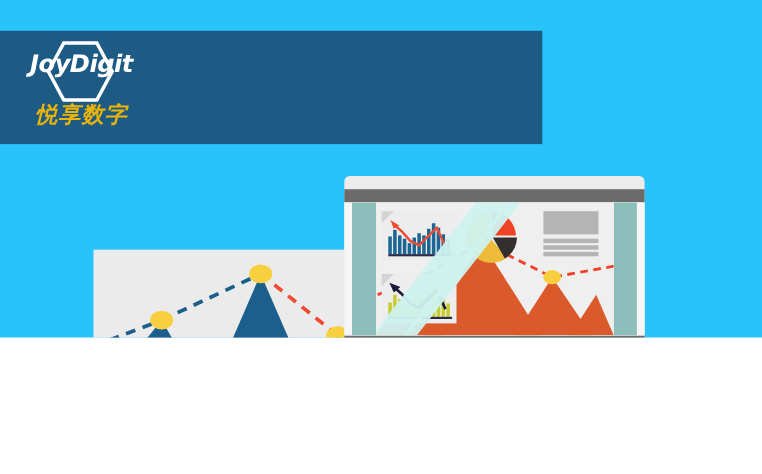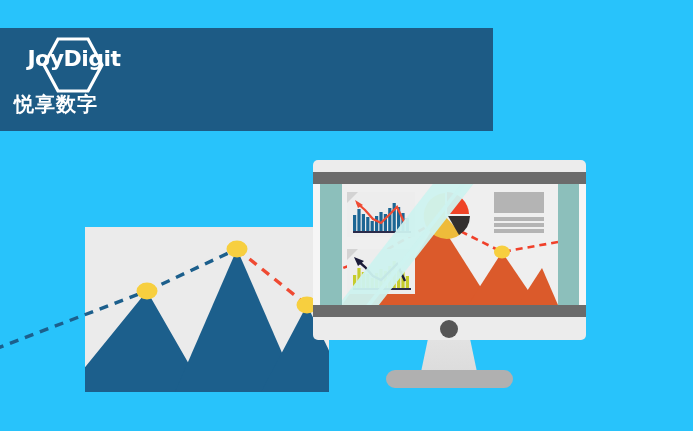--- a/index.html
+++ b/index.html
@@ -3,24 +3,25 @@
 <meta charset="utf-8">
 <style>
   html, body {
     margin: 0;
     padding: 0;
     background: #ffffff;
   }
   #stage {
     position: relative;
     width: 693px;
-    height: 431px;
+    height: 307px;
     overflow: hidden;
     background: #28c3fb;
     font-family: "Liberation Sans", "DejaVu Sans", sans-serif;
+    font-style: italic;
   }
 
   
   .banner {
     position: absolute;
     left: 0;
     top: 28px;
     width: 493px;
     height: 103px;
     background: #1d5b85;
@@ -52,21 +53,22 @@
     font-weight: bold;
     letter-spacing: -0.5px;
     line-height: 1;
     font-family: "DejaVu Sans", sans-serif;
   }
   .logo-sub {
     position: absolute;
     left: 0;
     top: 60px;
     width: 120px;
-    color: #ffffff;
+    text-align: center;
+    color: #eab308;
     font-size: 20px;
     font-weight: bold;
     letter-spacing: 1px;
     line-height: 1;
     font-family: "DejaVu Sans", sans-serif;
   }
   .banner-title {
     color: #ffffff;
     font-size: 56px;
     font-weight: bold;

